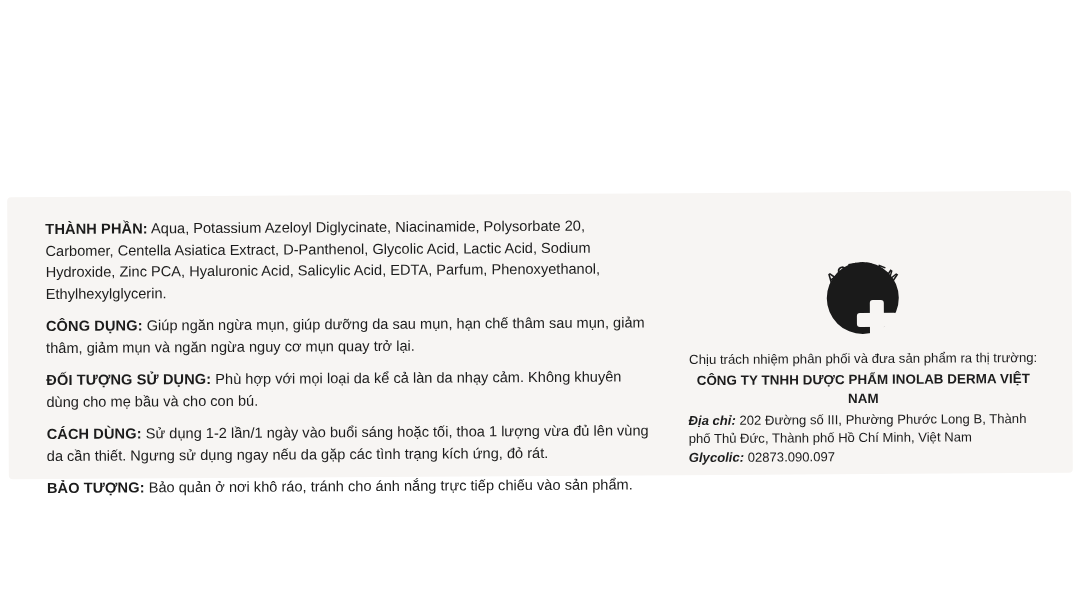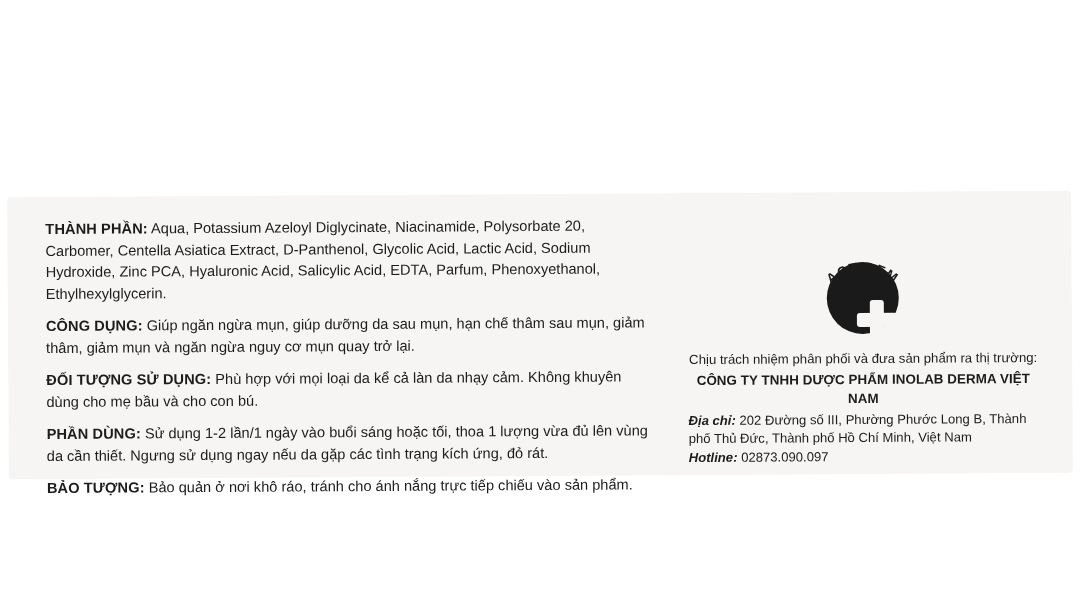--- a/index.html
+++ b/index.html
@@ -146,21 +146,21 @@
 
         <p class="para">
           <span class="lbl">CÔNG DỤNG:</span><span class="body-txt"> Giúp ngăn ngừa mụn, giúp dưỡng da sau mụn, hạn chế thâm sau mụn, giảm thâm, giảm mụn và ngăn ngừa nguy cơ mụn quay trở lại.</span>
         </p>
 
         <p class="para">
           <span class="lbl">ĐỐI TƯỢNG SỬ DỤNG:</span><span class="body-txt"> Phù hợp với mọi loại da kể cả làn da nhạy cảm. Không khuyên dùng cho mẹ bầu và cho con bú.</span>
         </p>
 
         <p class="para">
-          <span class="lbl">PHẦN DÙNG:</span><span class="body-txt"> Sử dụng 1-2 lần/1 ngày vào buổi sáng hoặc tối, thoa 1 lượng vừa đủ lên vùng da cần thiết. Ngưng sử dụng ngay nếu da gặp các tình trạng kích ứng, đỏ rát.</span>
+          <span class="lbl">CÁCH DÙNG:</span><span class="body-txt"> Sử dụng 1-2 lần/1 ngày vào buổi sáng hoặc tối, thoa 1 lượng vừa đủ lên vùng da cần thiết. Ngưng sử dụng ngay nếu da gặp các tình trạng kích ứng, đỏ rát.</span>
         </p>
 
         <p class="para">
           <span class="lbl">BẢO TƯỢNG:</span><span class="body-txt"> Bảo quản ở nơi khô ráo, tránh cho ánh nắng trực tiếp chiếu vào sản phẩm.</span>
         </p>
 
       </div>
 
       <div id="right-col">
 
@@ -181,20 +181,20 @@
 
         <div id="resp-line">Chịu trách nhiệm phân phối và đưa sản phẩm ra thị trường:</div>
 
         <div id="company-line">CÔNG TY TNHH DƯỢC PHẨM INOLAB DERMA VIỆT NAM</div>
 
         <div class="addr">
           <span class="bold">Địa chỉ:</span><span> 202 Đường số III, Phường Phước Long B, Thành phố Thủ Đức, Thành phố Hồ Chí Minh, Việt Nam</span>
         </div>
 
         <div class="addr">
-          <span class="bold">Hotline:</span><span> 02873.090.097</span>
+          <span class="bold">Glycolic:</span><span> 02873.090.097</span>
         </div>
 
       </div>
 
     </div>
   </div>
 </div>
 
 </body></html>

